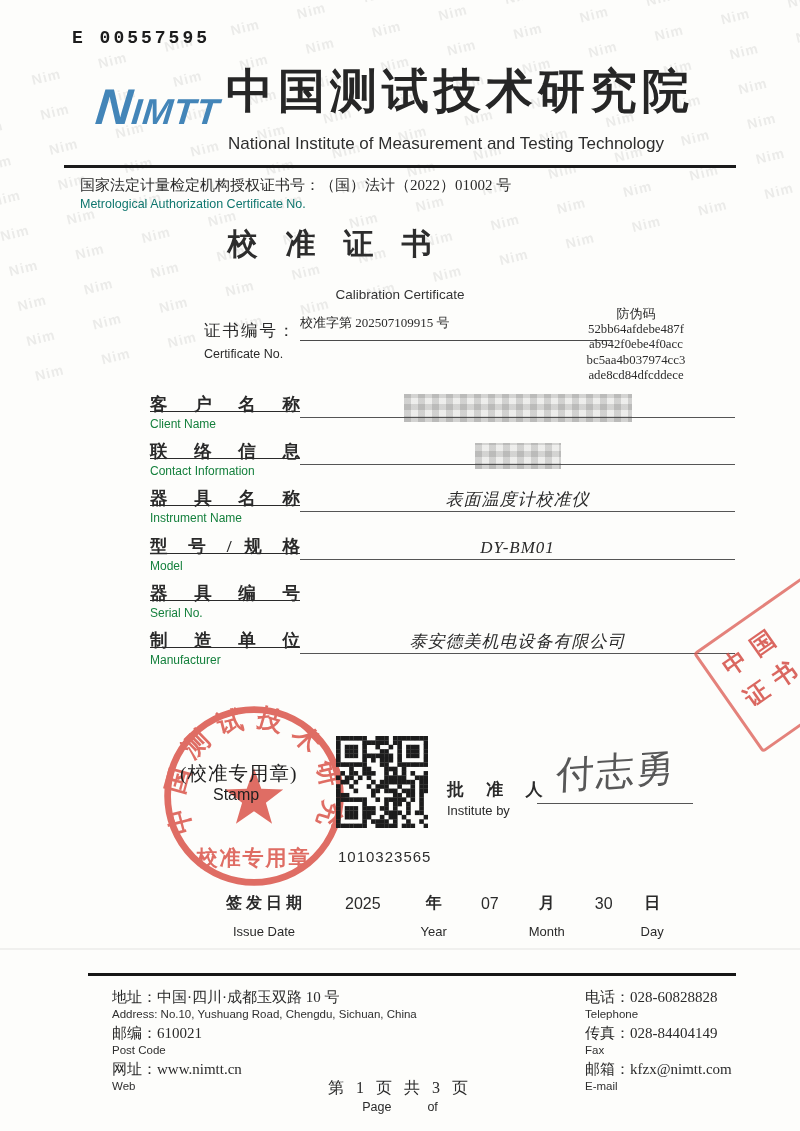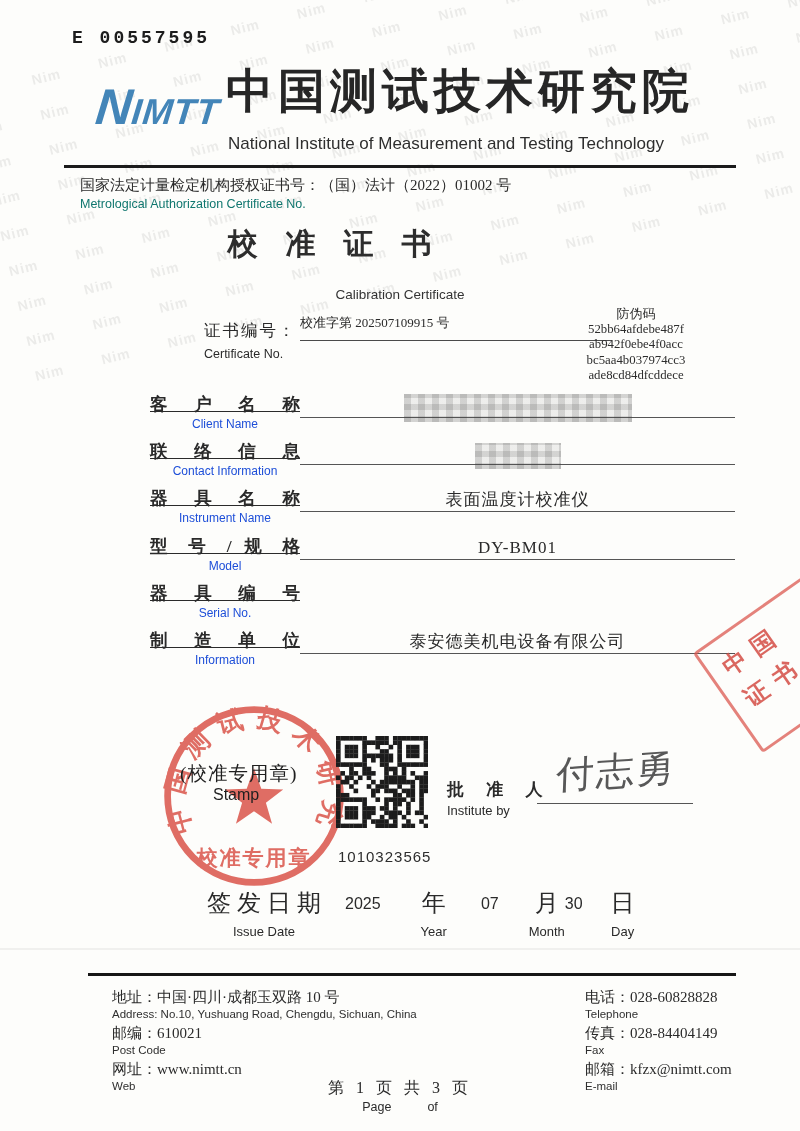--- a/index.html
+++ b/index.html
@@ -44,23 +44,23 @@
 
   
   .anti{position:absolute;left:558px;top:306px;width:156px;text-align:center;font-size:12.8px;
     line-height:15.5px;color:#2d2d2d;}
   .anti .lbl{font-size:13px;}
 
   
   .field-row{position:absolute;left:150px;width:585px;display:flex;align-items:flex-start;}
   .f-label{width:150px;flex:none;}
   .f-cn{font-size:17.5px;font-weight:600;line-height:24px;text-align:justify;text-align-last:justify;text-decoration:underline;}
-  .f-en{font-size:12px;text-align:center;color:#1d4ed8;margin-top:1px;}
+  .f-en{font-size:12px;color:#15803d;margin-top:1px;}
   .f-line{flex:1;height:25px;border-bottom:1.5px solid #555;text-align:center;
-    font-size:17px;line-height:25px;display:flex;justify-content:center;align-items:flex-end;}
+    font-size:17px;line-height:25px;display:flex;justify-content:center;align-items:flex-end;font-style:italic;}
   .f-value{line-height:23px;letter-spacing:1px;}
   .redacted{background:
       repeating-linear-gradient(0deg, rgba(60,60,60,0.18) 0 6px, rgba(120,120,120,0.06) 6px 12px),
       repeating-linear-gradient(90deg, rgba(80,80,80,0.22) 0 7px, rgba(150,150,150,0.08) 7px 14px);
     margin-bottom:-5px;}
   .red-wide{width:228px;height:28px;}
   .red-small{width:86px;height:26px;}
 
   
   .side-stamp{position:absolute;left:712px;top:592px;width:175px;height:122px;
@@ -82,21 +82,21 @@
   
   .appr-cn{position:absolute;left:447px;top:778px;font-size:17px;font-weight:600;letter-spacing:9px;}
   .appr-en{position:absolute;left:447px;top:803px;font-size:13px;}
   .appr-line{position:absolute;left:537px;top:775px;width:156px;height:28px;border-bottom:1.5px solid #555;}
   .signature{position:absolute;left:556px;top:746px;font-size:38px;color:#474747;
     transform:rotate(-4deg) skewX(-6deg);letter-spacing:2px;opacity:0.9;}
 
   
   .issue-row{position:absolute;left:204px;top:891px;display:flex;align-items:flex-start;}
   .iss-item{text-align:center;}
-  .iss-cn{font-size:24px;font-weight:400;line-height:24px;}
+  .iss-cn{font-size:16px;font-weight:700;line-height:24px;}
   .iss-val{font-size:16px;line-height:26px;font-family:"Liberation Sans","DejaVu Sans",sans-serif;}
   .iss-en{font-size:13px;margin-top:9px;}
   .scan-line{position:absolute;left:0;top:948px;width:800px;height:2px;background:rgba(0,0,0,0.05);}
 
   
   .rule-2{position:absolute;left:88px;top:973px;width:648px;height:3px;background:#161616;}
   .foot-col{position:absolute;top:985px;}
   .foot-left{left:112px;}
   .foot-right{left:585px;}
   .foot-cn{font-size:15px;line-height:19px;margin-top:3px;white-space:nowrap;}
@@ -180,21 +180,21 @@
   <div class="field-row" style="top:581px">
     <div class="f-label">
       <div class="f-cn">器 具 编 号</div>
       <div class="f-en sans">Serial No.</div>
     </div>
   </div>
 
   <div class="field-row" style="top:628px">
     <div class="f-label">
       <div class="f-cn">制 造 单 位</div>
-      <div class="f-en sans">Information</div>
+      <div class="f-en sans">Manufacturer</div>
     </div>
     <div class="f-line">
         <span class="f-value">泰安德美机电设备有限公司</span>
       </div>
   </div>
 
   <div class="side-stamp">
     <div>中国</div>
     <div>证书/</div>
   </div>
@@ -487,21 +487,21 @@
       <div class="iss-cn">年</div>
       <div class="iss-en sans">Year</div>
     </div>
     <div class="iss-item" style="margin-left:34px">
       <div class="iss-val">07</div>
     </div>
     <div class="iss-item" style="margin-left:30px">
       <div class="iss-cn">月</div>
       <div class="iss-en sans">Month</div>
     </div>
-    <div class="iss-item" style="">
+    <div class="iss-item" style="margin-left:30px">
       <div class="iss-val">30</div>
     </div>
     <div class="iss-item" style="margin-left:28px">
       <div class="iss-cn">日</div>
       <div class="iss-en sans">Day</div>
     </div>
   </div>
 
   <div class="scan-line"></div>
 

